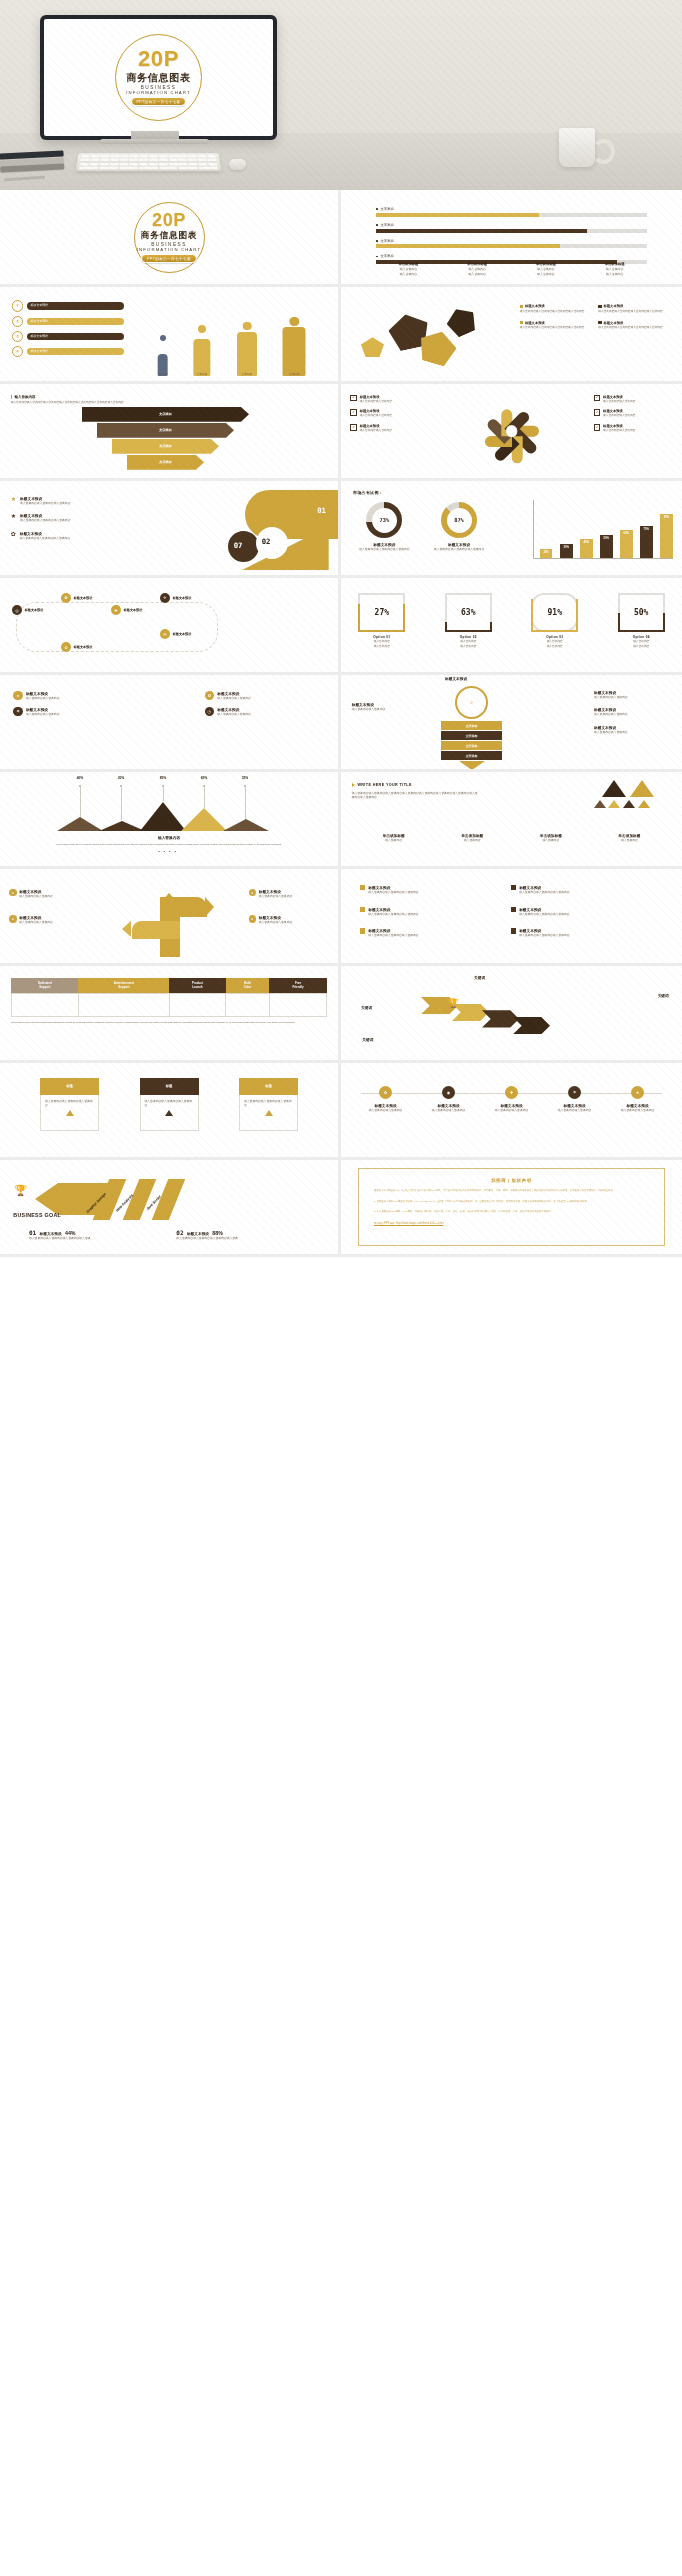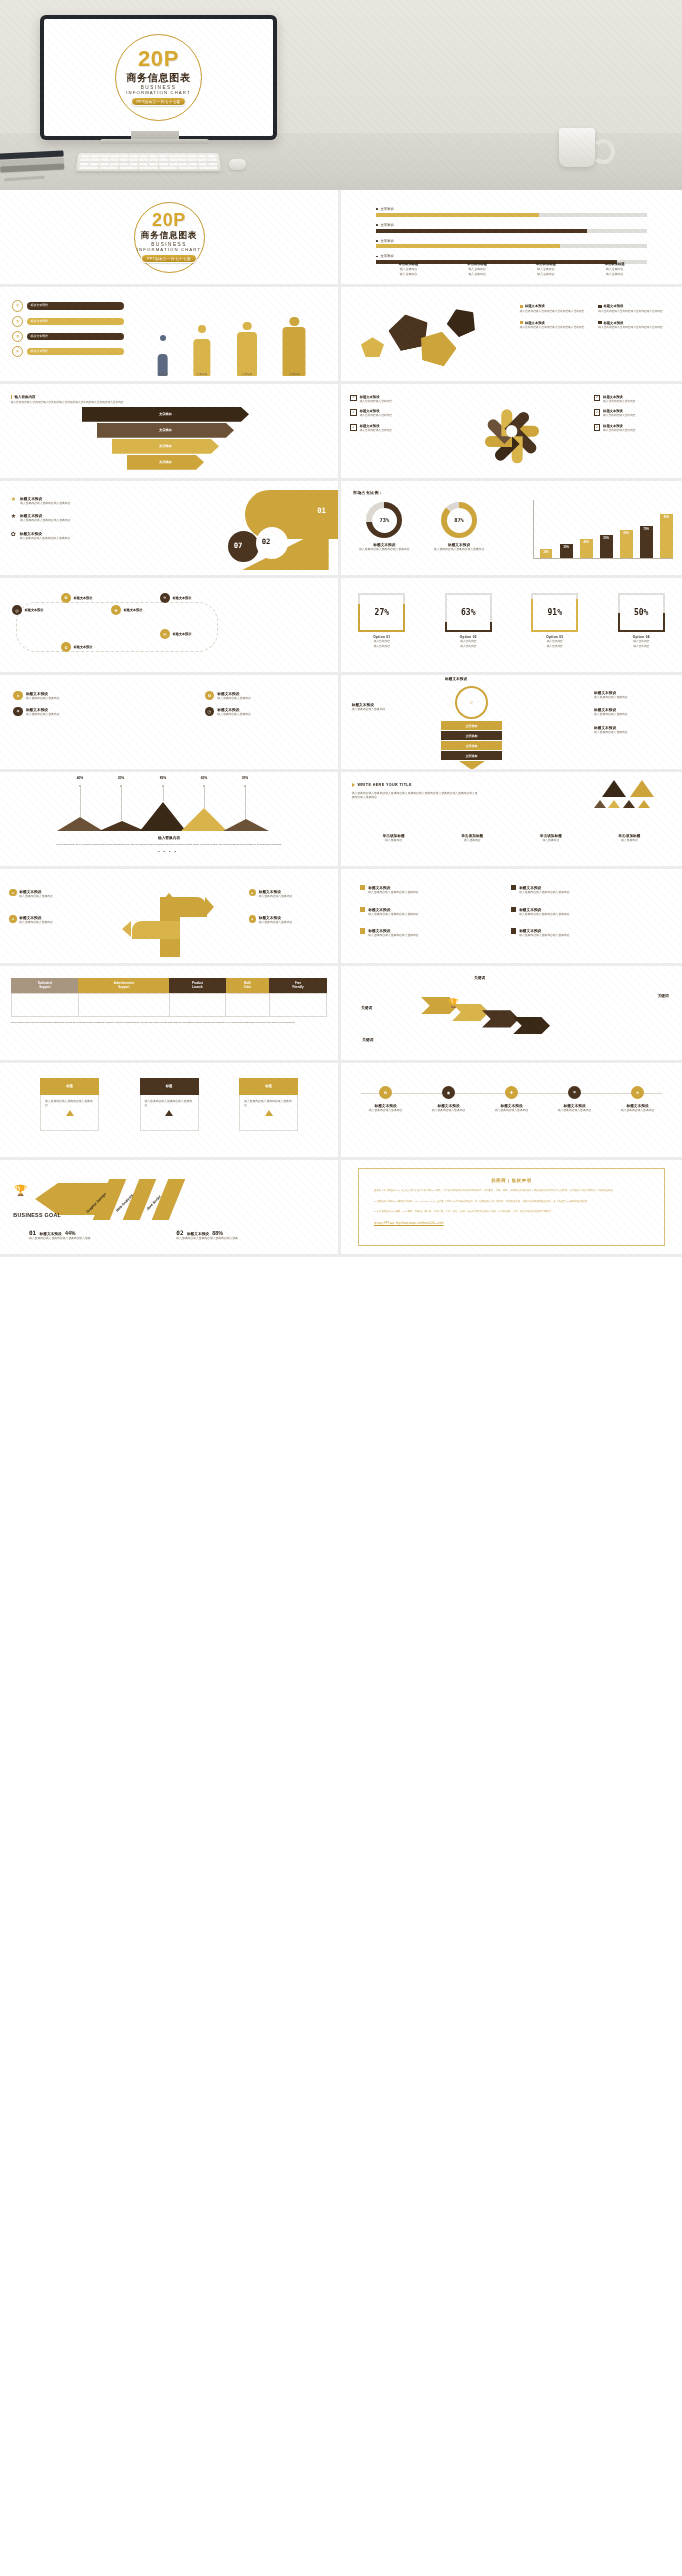--- a/index.html
+++ b/index.html
@@ -653,21 +653,21 @@
             </div>
             <div class="opt">
               <div class="opt-box" style="border-color: rgb(226, 224, 220);">
                 <div style="position: absolute; left: -2px; right: -2px; bottom: -2px; height: 10px; border-right: 2px solid rgb(74, 52, 32); border-bottom: 2px solid rgb(74, 52, 32); border-left: 2px solid rgb(74, 52, 32); border-image: initial; border-top: none; box-sizing: border-box;"></div>
                 <div class="opt-num" style="position: relative;">63%</div>
               </div>
               <div class="opt-cap">Option 02</div>
               <div class="opt-sub">输入替换内容<br>输入替换内容</div>
             </div>
             <div class="opt">
-              <div class="opt-box" style="border-color: rgb(226, 224, 220);">
+              <div class="opt-box" style="border-color: rgb(226, 224, 220); border-radius: 13px;">
                 <div style="position: absolute; left: -2px; right: -2px; bottom: -2px; height: 33px; border-right: 2px solid rgb(217, 180, 74); border-bottom: 2px solid rgb(217, 180, 74); border-left: 2px solid rgb(217, 180, 74); border-image: initial; border-top: none; box-sizing: border-box;"></div>
                 <div class="opt-num" style="position: relative;">91%</div>
               </div>
               <div class="opt-cap">Option 03</div>
               <div class="opt-sub">输入替换内容<br>输入替换内容</div>
             </div>
             <div class="opt">
               <div class="opt-box" style="border-color: rgb(226, 224, 220);">
                 <div style="position: absolute; left: -2px; right: -2px; bottom: -2px; height: 18.3px; border-right: 2px solid rgb(74, 52, 32); border-bottom: 2px solid rgb(74, 52, 32); border-left: 2px solid rgb(74, 52, 32); border-image: initial; border-top: none; box-sizing: border-box;"></div>
                 <div class="opt-num" style="position: relative;">50%</div>

